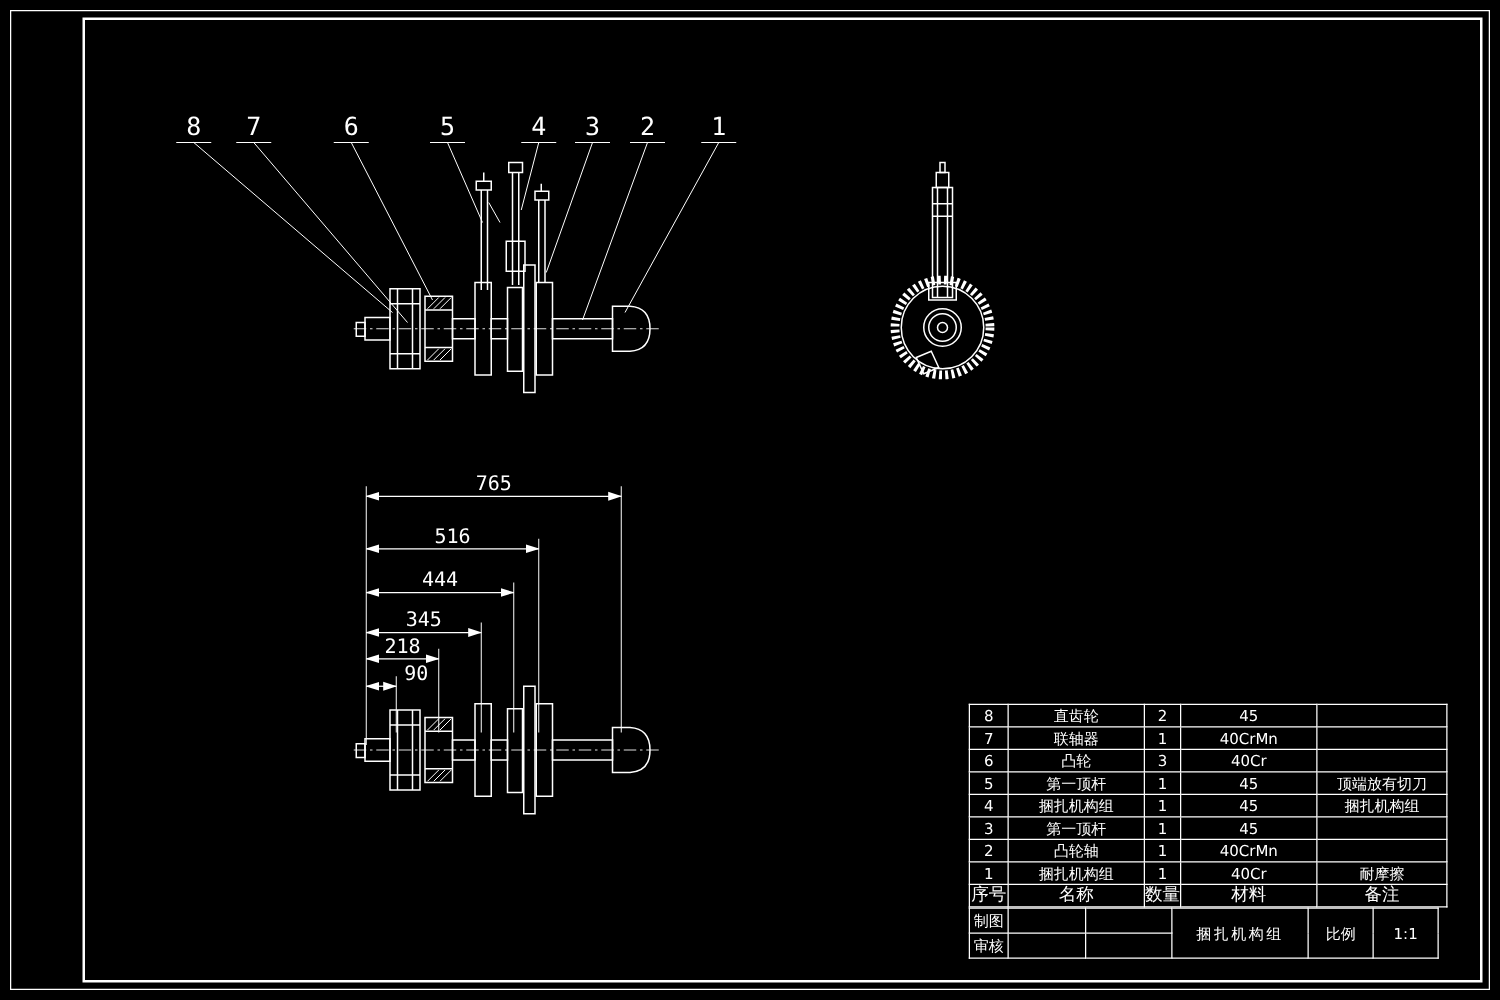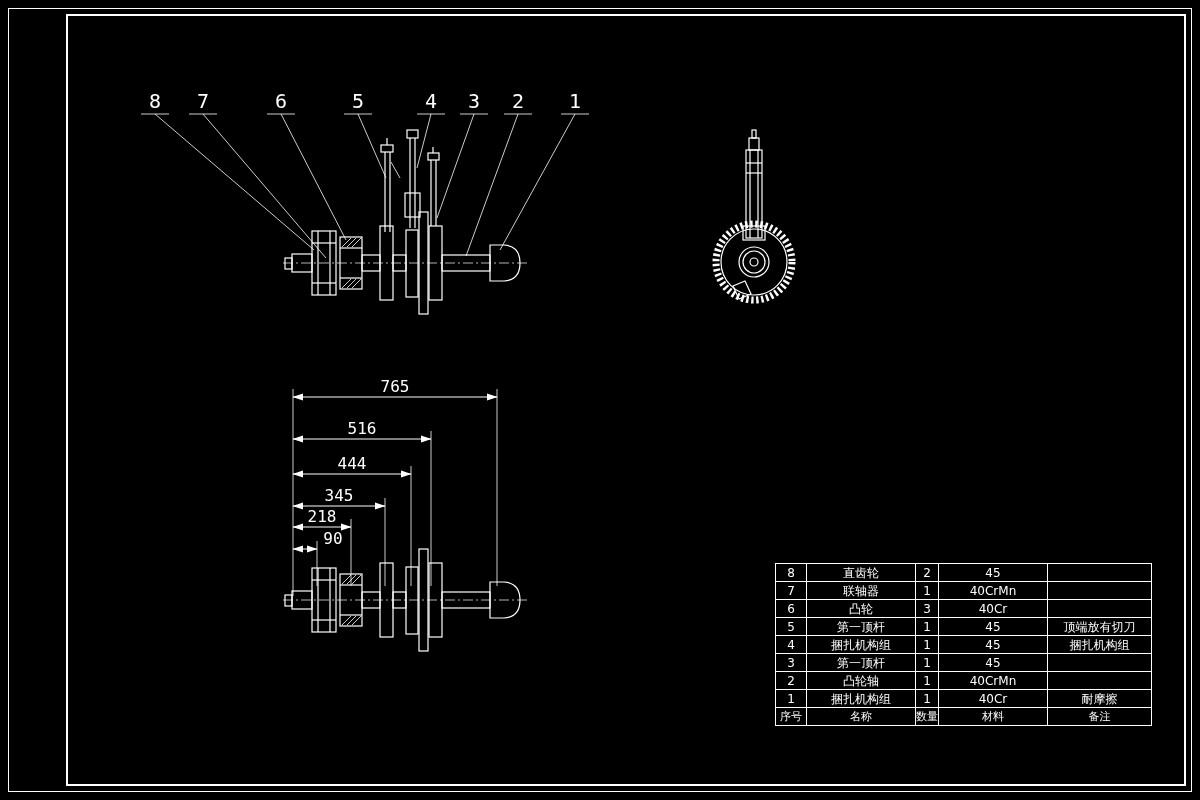--- a/index.html
+++ b/index.html
@@ -16,21 +16,21 @@
   .teeth { stroke:#fff; fill:none; stroke-width:7; stroke-dasharray:2.4 2.6; }
   text.cad { fill:#fff; font-family:"DejaVu Sans Mono", monospace; }
   text.co { font-size:20px; }
   text.dm { font-size:16px; }
 
   .bom { position:absolute; left:775px; top:563px; color:#fff; }
   .bom table { border-collapse:collapse; table-layout:fixed; }
   .bom td { border:1px solid #fff; font-size:12px; text-align:center; height:18px;
             line-height:16px; overflow:hidden; white-space:nowrap; padding:0; }
   .bom .tb td { height:20px; line-height:18px; }
-  .bom .hdr { font-size:11px;font-family:Liberation Mono, monospace; }
+  .bom .hdr { font-size:14px;font-family:Liberation Mono, monospace; }
   .tb-title { font-size:13px; letter-spacing:2px; }
 </style>
 </head>
 <body>
 
 <div class="canvas">
   <div class="outer-border"></div>
   <div class="inner-border"></div>
 
   <svg class="drawing" width="1200" height="800" viewBox="0 0 1200 800">
@@ -254,14 +254,39 @@
         <tr>
           <td class="hdr">序号</td>
           <td class="hdr">名称</td>
           <td class="hdr">数量</td>
           <td class="hdr">材料</td>
           <td class="hdr">备注</td>
         </tr>
       </tbody>
     </table>
 
+    <table class="tb">
+      <colgroup>
+          <col style="width:31px">
+          <col style="width:62px">
+          <col style="width:69px">
+          <col style="width:109px">
+          <col style="width:52px">
+          <col style="width:52px">
+        </colgroup>
+      <tbody>
+        <tr>
+          <td>制图</td>
+          <td></td>
+          <td></td>
+          <td rowspan="2" class="tb-title">捆扎机构组</td>
+          <td rowspan="2">比例</td>
+          <td rowspan="2">1:1</td>
+        </tr>
+        <tr>
+          <td>审核</td>
+          <td></td>
+          <td></td>
+        </tr>
+      </tbody>
+    </table>
   </div>
 </div>
 
 </body></html>

